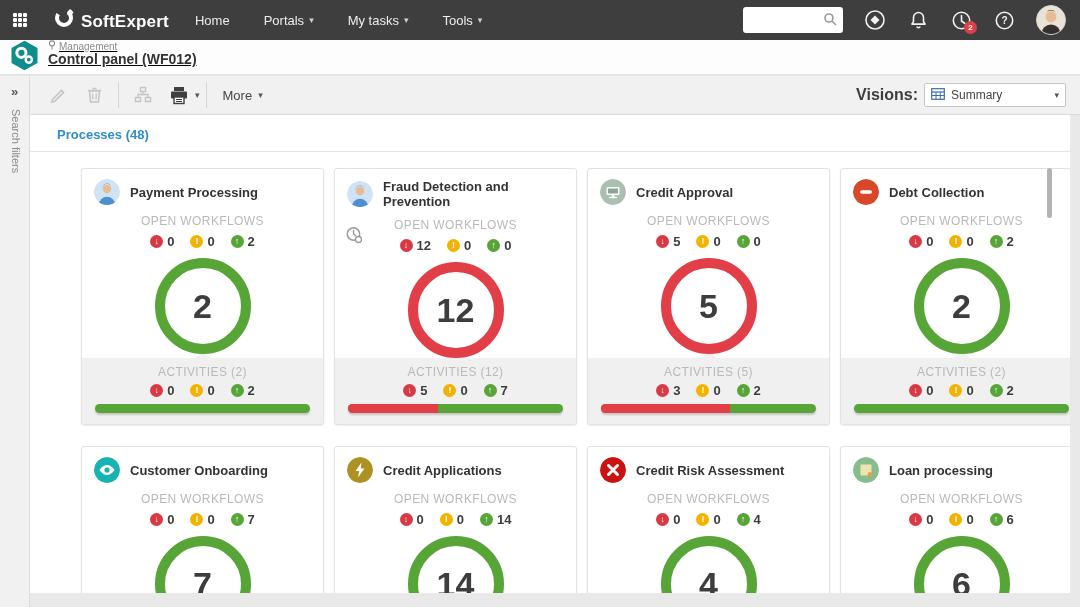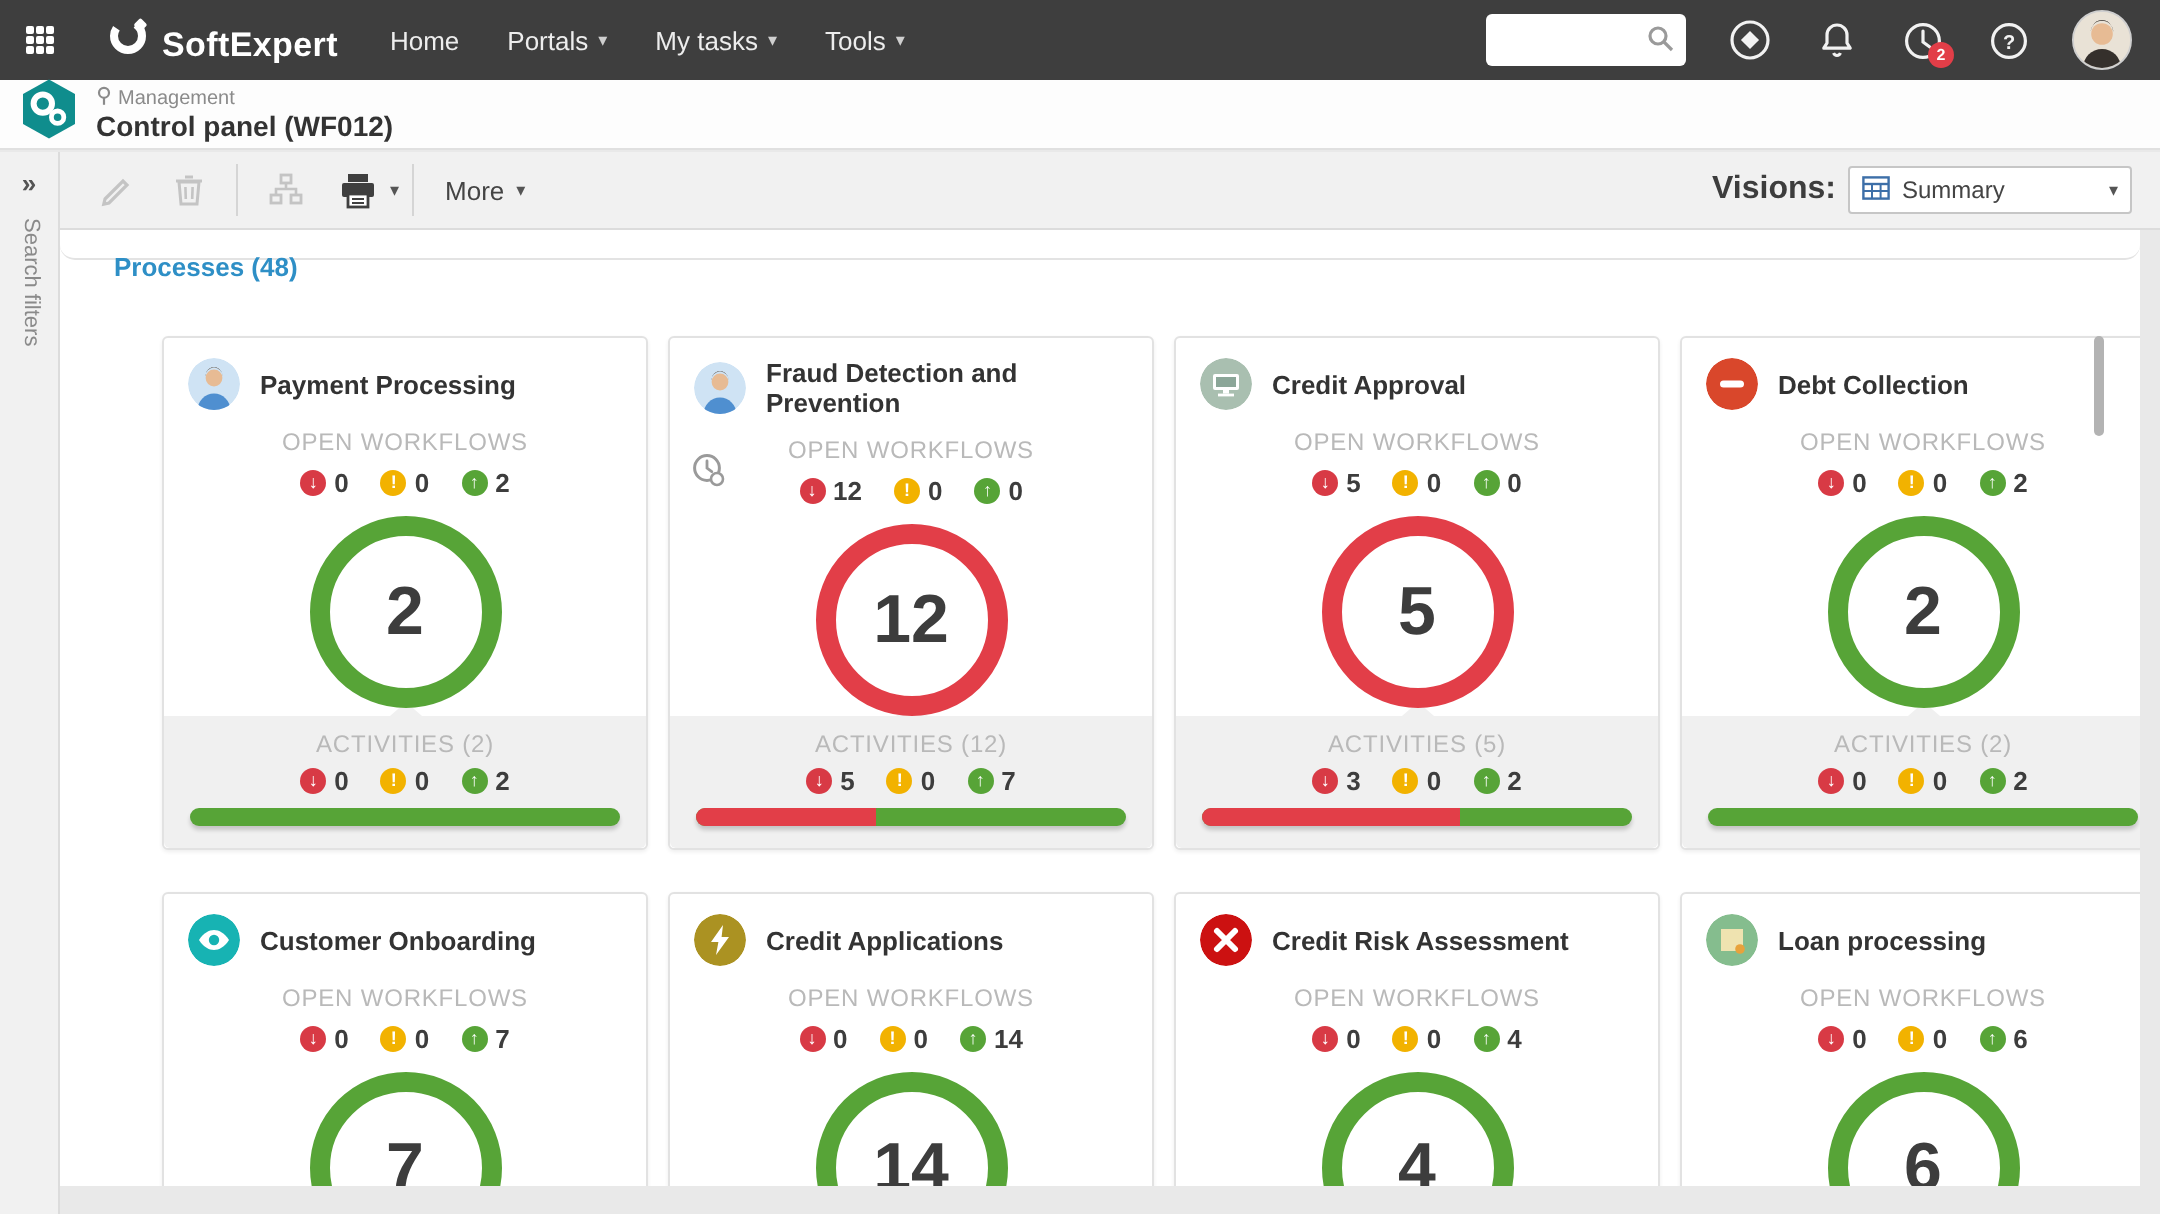--- a/index.html
+++ b/index.html
@@ -7,35 +7,35 @@
     font-family:"Liberation Sans", sans-serif; background:#e9e9e9; }
 
   
   .topbar { position:absolute; left:0; top:0; width:1080px; height:40px;
     background:#3e3e3e; display:flex; align-items:center; color:#f2f2f2; }
   .apps-btn { width:40px; height:40px; display:flex; align-items:center; justify-content:center; cursor:pointer; }
   .apps-grid { width:14px; height:14px; display:grid; grid-template-columns:repeat(3,4px); grid-template-rows:repeat(3,4px); gap:1px; }
   .apps-grid i { background:#fff; border-radius:1px; }
   .brand { display:flex; align-items:flex-end; gap:7px; margin-left:14px; margin-right:26px; }
   .brand-name { font-size:17px; font-weight:bold; color:#fff; letter-spacing:.2px; }
-  .menu { display:flex; align-items:flex-start; gap:24px; font-size:13px; }
+  .menu { display:flex; align-items:flex-start; gap:34px; font-size:13px; }
   .menu-item { cursor:pointer; color:#ededed; display:flex; align-items:center; gap:5px; }
   .caret { font-size:9px; color:#cfcfcf; }
   .topbar-right { margin-left:auto; display:flex; align-items:center; gap:21px; padding-right:14px; }
   .searchbox { position:relative; }
   .searchbox input { width:100px; height:26px; border:none; border-radius:3px; padding:0 24px 0 8px; font-size:12px; outline:none; }
   .search-mag { position:absolute; right:6px; top:5px; }
   .tb-icon { position:relative; width:22px; height:22px; display:flex; align-items:center; justify-content:center; cursor:pointer; }
   .badge { position:absolute; right:-5px; bottom:-3px; min-width:13px; height:13px; border-radius:7px;
     background:#e23e48; color:#fff; font-size:8px; font-weight:bold; display:flex; align-items:center; justify-content:center; padding:0 2px; }
   .avatar { width:30px; height:30px; border-radius:50%; overflow:hidden; background:#e6ded2; border:1px solid #cfcfcf; cursor:pointer; }
 
   
   .pageheader { position:absolute; left:0; top:40px; width:1080px; height:35px; background:#fdfdfd;
-    border-bottom:1px solid #e0e0e0; display:flex; align-items:center; padding-left:10px; }
+    border-bottom:1px solid #e0e0e0; display:flex; align-items:flex-start; padding-left:10px;text-decoration:underline; }
   .crumbs { margin-left:9px; }
   .crumb-top { font-size:10px; color:#8b8b8b; display:flex; align-items:center; gap:3px; }
   .page-title { font-size:14px; font-weight:bold; color:#333; line-height:15px; }
 
   
   .rail { position:absolute; left:0; top:76px; width:30px; height:531px; background:#f1f1f1; border-right:1px solid #dcdcdc; }
   .rail-expand { display:block; text-align:center; color:#555; font-size:13px; font-weight:bold; padding-top:8px; cursor:pointer; }
   .rail-label { writing-mode:vertical-rl; font-size:11px; color:#8a8a8a; margin:10px auto 0; display:block; width:14px; cursor:pointer; }
 
   
@@ -46,21 +46,21 @@
   .tool-caret { font-size:9px; color:#555; margin-left:-2px; cursor:pointer; }
   .more-btn { font-size:13px; color:#444; display:flex; gap:6px; align-items:center; padding:0 10px; cursor:pointer; }
   .visions { margin-left:auto; display:flex; align-items:center; gap:6px; padding-right:14px; }
   .visions-label { font-size:16px; color:#3d3d3d; font-weight:bold; }
   .visions-select { width:142px; height:24px; background:#fff; border:1px solid #c6c6c6; border-radius:2px;
     display:flex; align-items:center; gap:6px; padding:0 6px; font-size:12px; color:#444; cursor:pointer; }
   .visions-select .sel-caret { margin-left:auto; font-size:9px; color:#555; }
 
   
   .panel { position:absolute; left:30px; top:115px; width:1040px; height:478px; background:#fff; }
-  .tabrow { height:15px; border-bottom:1px solid #e3e3e3; padding:10px 0 0 27px;border-radius:13px; }
+  .tabrow { height:37px; border-bottom:1px solid #e3e3e3; padding:10px 0 0 27px; }
   .tab { font-size:13px; font-weight:bold; color:#2e8fc6; cursor:pointer; }
   .cards-clip { position:absolute; left:0; right:0; top:31px; bottom:0; overflow:hidden;padding-left:43px; }
   .cards-grid { display:grid; grid-template-columns:repeat(4,243px); gap:21px 10px; padding:22px 0 0 8px; }
   .scroll-thumb { position:absolute; right:18px; top:53px; width:5px; height:50px; border-radius:3px; background:#b3b3b3; }
 
   
   .card { position:relative; width:243px; height:257px; background:#fff; border:1px solid #e2e2e2;
     border-radius:3px; box-shadow:0 1px 2px rgba(0,0,0,.07); cursor:pointer; }
   .card-head { display:flex; align-items:center; gap:10px; padding:10px 12px 6px 12px; }
   .card-icon { width:26px; height:26px; border-radius:50%; flex:none; overflow:hidden; display:flex; align-items:center; justify-content:center; }

